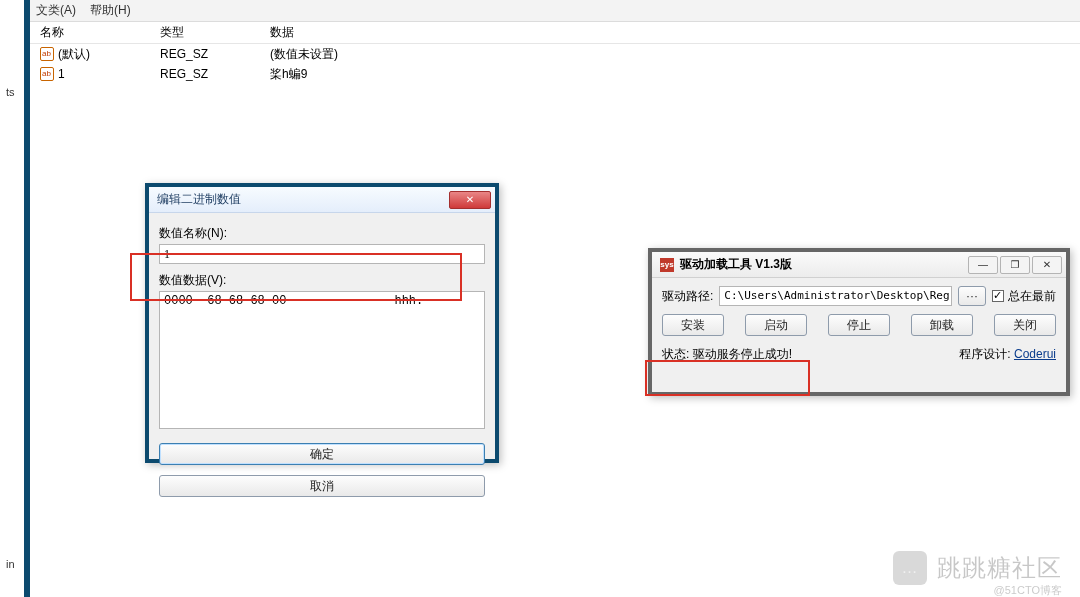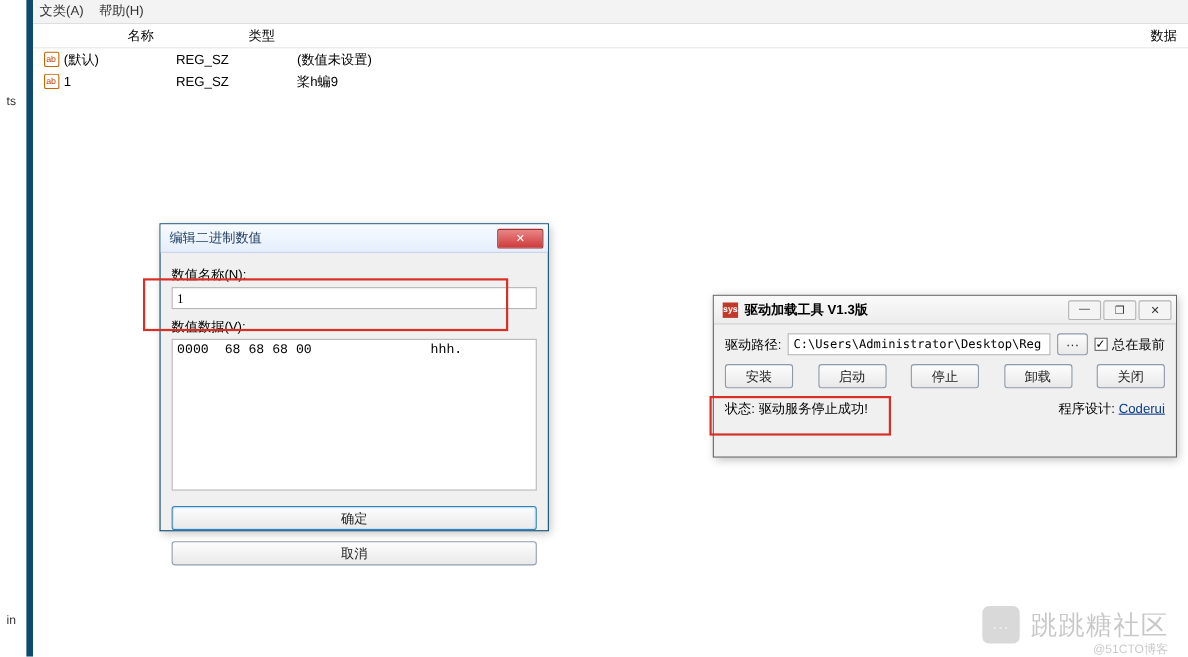--- a/index.html
+++ b/index.html
@@ -39,21 +39,21 @@
 
 
 .list-header {
   position: absolute;
   left: 30px; right: 0; top: 22px;
   height: 22px;
   background: #fff;
   border-bottom: 1px solid #e6e6e6;
   display: flex; align-items: center;
 }
-.list-header .col { padding: 0 10px; text-align: right; }
+.list-header .col { padding: 0 10px; }
 .col-name { width: 120px; }
 .col-type { width: 110px; }
 .col-data { flex: 1; }
 
 
 .list-body {
   position: absolute;
   left: 30px; right: 0; top: 44px;
 }
 .list-row {
@@ -67,23 +67,22 @@
   vertical-align:middle; position:relative;
 }
 .reg-icon::after{
   content:"ab"; font-size:8px; color:#c03b00; position:absolute; left:1px; top:0; line-height:12px;
 }
 
 
 .dialog {
   position: absolute;
   background: #f0f0f0;
-  border: 1px solid #0c4a6e;
+  border: 4px solid #0c4a6e;
   box-shadow: 2px 2px 8px rgba(0,0,0,.25);
-  margin-top: 20px;
 }
 .titlebar {
   height: 26px;
   background: linear-gradient(#f7fbff,#e4eefb);
   border-bottom: 1px solid #c7d6eb;
   display:flex; align-items:center; justify-content:space-between;
   padding: 0 4px 0 8px;
 }
 .title-text { font-size:12px; color:#1b3a5f; }
 .title-btns { display:flex; gap:2px; }

